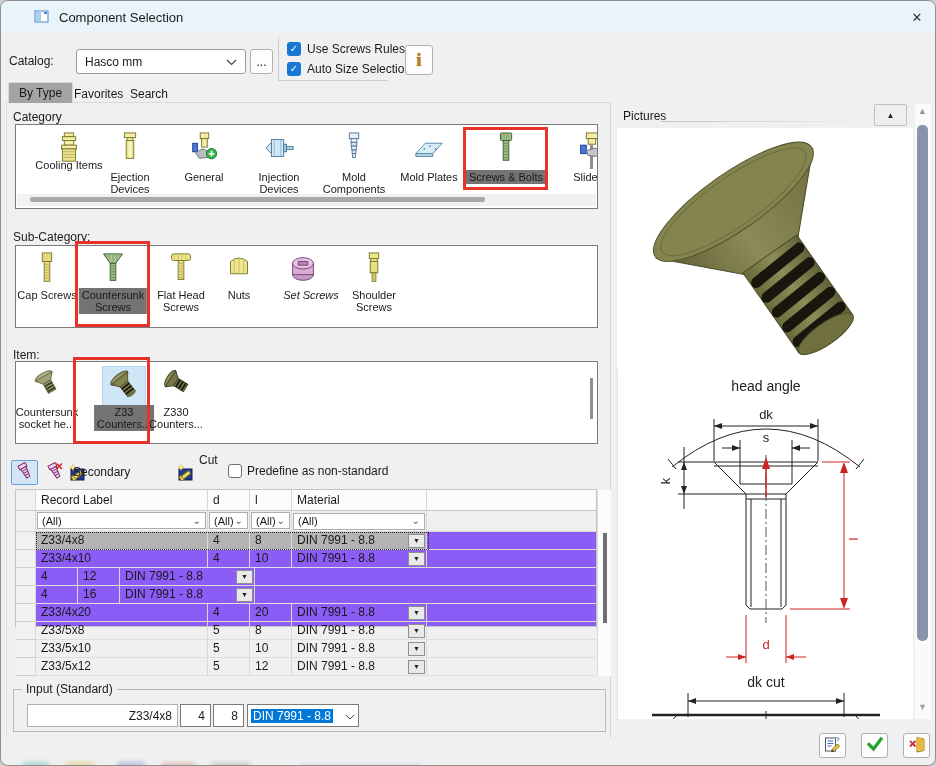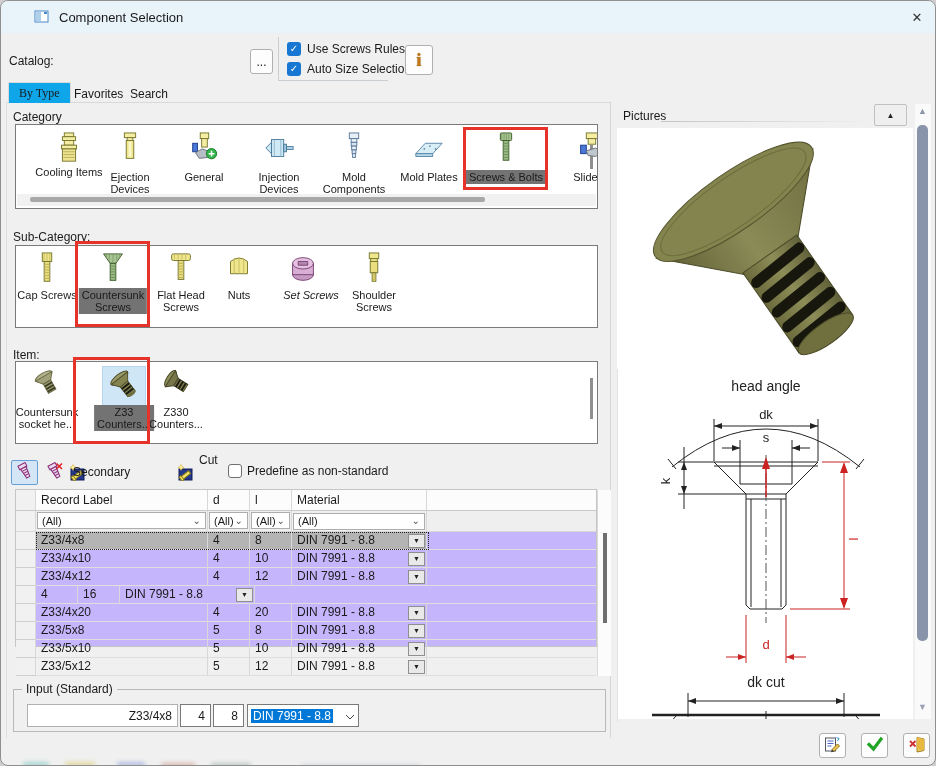--- a/index.html
+++ b/index.html
@@ -11,32 +11,32 @@
   .titlebar{left:0;top:0;width:936px;height:32px;background:#e9f3fa;}
   .title-text{left:58px;top:9px;font-size:13px;}
   .closebtn{left:903px;top:6px;width:26px;height:22px;text-align:center;line-height:22px;font-size:13px;color:#333;cursor:default;}
   .combo{background:#fff;border:1px solid #9a9a9a;border-radius:3px;display:flex;align-items:center;padding:0 8px;}
   .combo .chev{margin-left:auto;color:#444;}
   .btn{background:#fdfdfd;border:1px solid #b0b0b0;border-radius:3px;display:flex;align-items:center;justify-content:center;}
   .cb{width:14px;height:14px;border-radius:3px;background:#1777d2;color:#fff;font-size:10px;line-height:14px;text-align:center;}
   .cb.empty{background:#fff;border:1px solid #707070;}
   .grpline{background:#c9ced3;}
   .tab{height:19px;display:flex;align-items:center;justify-content:center;padding:0 10px;}
-  .tab.active{background:#0ea5e9;border:1px solid #d9d9d9;border-bottom:none;height:21px;border-radius:2px 2px 0 0;z-index:3;font-family:Liberation Serif, serif;}
+  .tab.active{background:#a3a3a3;border:1px solid #d9d9d9;border-bottom:none;height:21px;border-radius:2px 2px 0 0;z-index:3;}
   .seclabel{font-size:12px;color:#1a1a1a;}
   .listbox{background:#fff;border:1px solid #7a7a7a;overflow:hidden;}
   .lbicon{position:absolute;transform:translateX(-50%);display:flex;align-items:flex-start;justify-content:center;}
   .lbicon.iconsel{background:#cfe6f7;box-shadow:0 0 0 1px #b7d6ee;padding:2px 4px;}
   .lblabel{position:absolute;transform:translateX(-50%);text-align:center;font-size:11px;line-height:12px;padding:1px 3px;white-space:nowrap;}
   .lblabel.sel{background:#737373;}
   .redbox{border:3px solid #e63329;z-index:5;pointer-events:none;}
   .hthumb{background:#a8a8a8;border-radius:2px;}
   .vthumb{background:#8f8f8f;}
   
-  #tbl{left:14px;top:488px;width:582px;height:158px;background:#c4b5fd;border:1px solid #c5c5c5;}
+  #tbl{left:14px;top:488px;width:582px;height:138px;background:#8b5cf6;border:1px solid #c5c5c5;}
   .trow{display:flex;width:100%;}
   .trow>div{border-right:1px solid #d8d8d8;overflow:hidden;white-space:nowrap;}
   .c0{width:20px;background:#f1f1f1;}
   .c1{width:172px;}.c2{width:42px;}.c3{width:42px;}.c4{width:135px;display:flex;align-items:center;}
   .c5{flex:1;border-right:none!important;}
   .hrow{height:21px;background:#fcfcfc;}
   .hrow>div{border-bottom:1px solid #c9c9c9;line-height:20px;padding-left:5px;}
   .frow{height:21px;background:#efefef;}
   .frow>div{border-bottom:1px solid #d8d8d8;padding:0;}
   .fcombo{margin:1px 1px;height:17px;background:#fff;border:1px solid #adadad;font-size:11px;display:flex;align-items:center;padding:0 4px;flex:1;}
@@ -63,20 +63,26 @@
     <svg width="16" height="16" viewBox="0 0 16 16">
         <rect x="1" y="2" width="13" height="11" fill="#fff" stroke="#4a88c8"></rect>
         <rect x="2" y="3" width="5" height="9" fill="#aed0ea"></rect>
         <rect x="10" y="3" width="3" height="2" fill="#4a88c8"></rect>
       </svg>
   </div>
   <div class="abs title-text">Component Selection</div>
   <div class="abs closebtn">✕</div>
 
   <div class="abs" style="left:8px;top:53px;">Catalog:</div>
+  <div class="abs combo" style="left:75px;top:48px;width:170px;height:25px;">
+    <span>Hasco mm</span>
+    <span class="chev"><svg width="11" height="7" viewBox="0 0 11 7">
+          <path d="M1 1l4.5 4.5L10 1" fill="none" stroke="#444" stroke-width="1.2"></path>
+        </svg></span>
+  </div>
   <div class="abs btn" style="left:249px;top:48px;width:23px;height:25px;">...</div>
 
   <div class="abs grpline" style="left:277px;top:36px;width:1px;height:44px;"></div>
   <div class="abs grpline" style="left:277px;top:79px;width:110px;height:1px;"></div>
   <div class="abs cb" style="left:286px;top:41px;">✓</div>
   <div class="abs" style="left:306px;top:41px;">Use Screws Rules</div>
   <div class="abs cb" style="left:286px;top:61px;">✓</div>
   <div class="abs" style="left:306px;top:61px;">Auto Size Selection</div>
   <div class="abs btn" style="left:404px;top:44px;width:28px;height:30px;">
     <span style="font-family:'Liberation Serif','DejaVu Serif',serif;font-weight:bold;font-size:19px;color:#c07818;text-shadow:0 0 1px #7a4a00;">i</span>
@@ -101,21 +107,21 @@
             <g stroke="#76762e" fill="#f5eda2">
               <rect x="10" y="1" width="10" height="4"></rect>
               <rect x="8" y="5" width="14" height="4"></rect>
               <rect x="10" y="9" width="10" height="5"></rect>
               <rect x="7" y="14" width="16" height="4"></rect>
               <rect x="8" y="18" width="14" height="13" fill="#eee38e"></rect>
             </g>
             <path d="M9 21h12M9 24h12M9 27h12" stroke="#b9ae5e" fill="none"></path>
           </svg>
         </div>
-        <div class="lblabel" style="left: 53px; top: 40px;">
+        <div class="lblabel" style="left: 53px; top: 33px;">
           <div>Cooling Items</div>
         </div>
       </div>
       <div>
         <div class="lbicon" style="left: 114px; top: 7px;">
           <svg width="30" height="32" viewBox="0 0 30 34">
             <g stroke="#76762e" fill="#f5eda2">
               <rect x="9" y="1" width="12" height="5"></rect>
               <rect x="12" y="6" width="6" height="3"></rect>
               <rect x="11" y="9" width="8" height="19" fill="#f0e68c"></rect>
@@ -474,21 +480,20 @@
           <div class="c2">4</div>
           <div class="c3">10</div>
           <div class="c4">
             <span class="mat">DIN 7991 - 8.8</span>
             <div class="ddbtn">▼</div>
           </div>
           <div class="c5"></div>
         </div>
         <div class="trow drow">
           <div class="c0"></div>
-          <div class="c1">Z33/4x12</div>
           <div class="c2">4</div>
           <div class="c3">12</div>
           <div class="c4">
             <span class="mat">DIN 7991 - 8.8</span>
             <div class="ddbtn">▼</div>
           </div>
           <div class="c5"></div>
         </div>
         <div class="trow drow">
           <div class="c0"></div>

